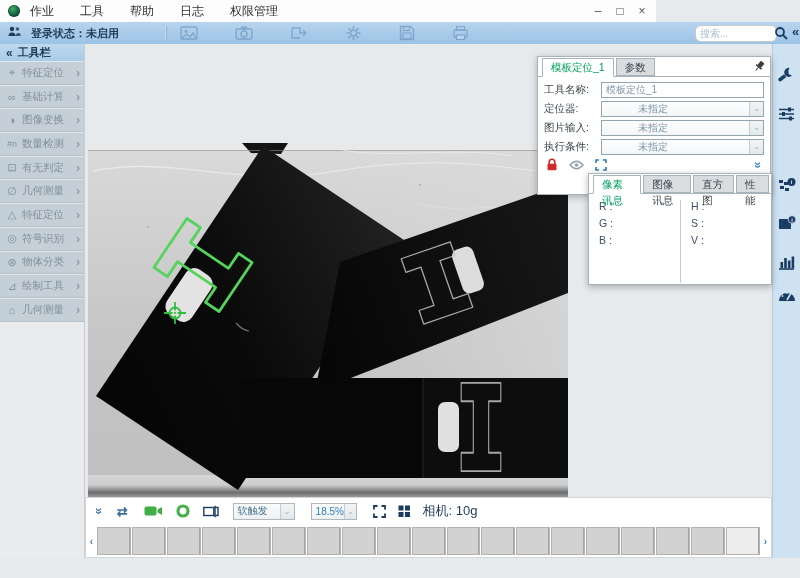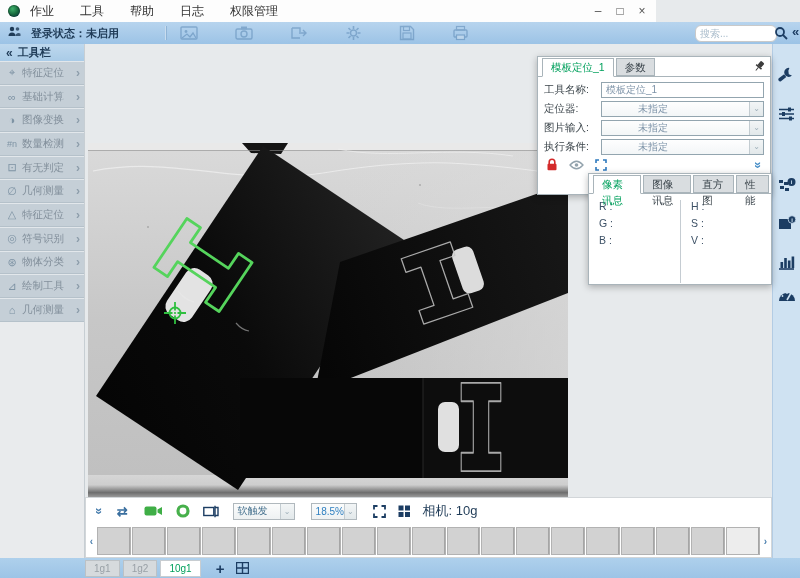--- a/index.html
+++ b/index.html
@@ -492,26 +492,14 @@
           <div class="frame"></div>
           <div class="frame"></div>
           <div class="frame"></div>
           <div class="frame"></div>
           <div class="frame last"></div>
         </div>
       <span class="fs-arrow">›</span>
     </div>
   </div>
 
-  <div class="bottombar">
-    <div class="btab">1g1</div>
-    <div class="btab">1g2</div>
-    <div class="btab active">10g1</div>
-    <span class="badd">+</span>
-    <span class="bgrid">
-      <svg width="13" height="12" viewBox="0 0 13 12">
-        <rect x="0.5" y="0.5" width="12" height="11" fill="none" stroke="#1c3d63" stroke-width="1.4"></rect>
-        <path d="M6.5,0.5 V11.5 M0.5,6 H12.5" stroke="#1c3d63" stroke-width="1.4"></path>
-      </svg>
-    </span>
-  </div>
 
 </div>
 
 </body></html>

